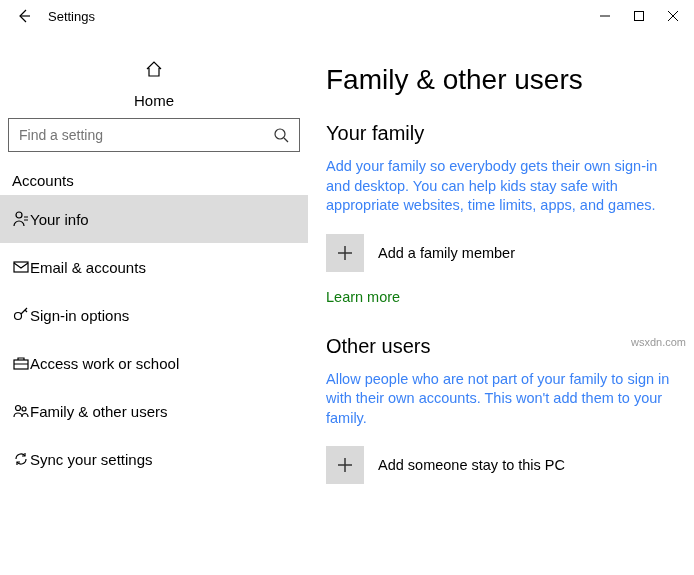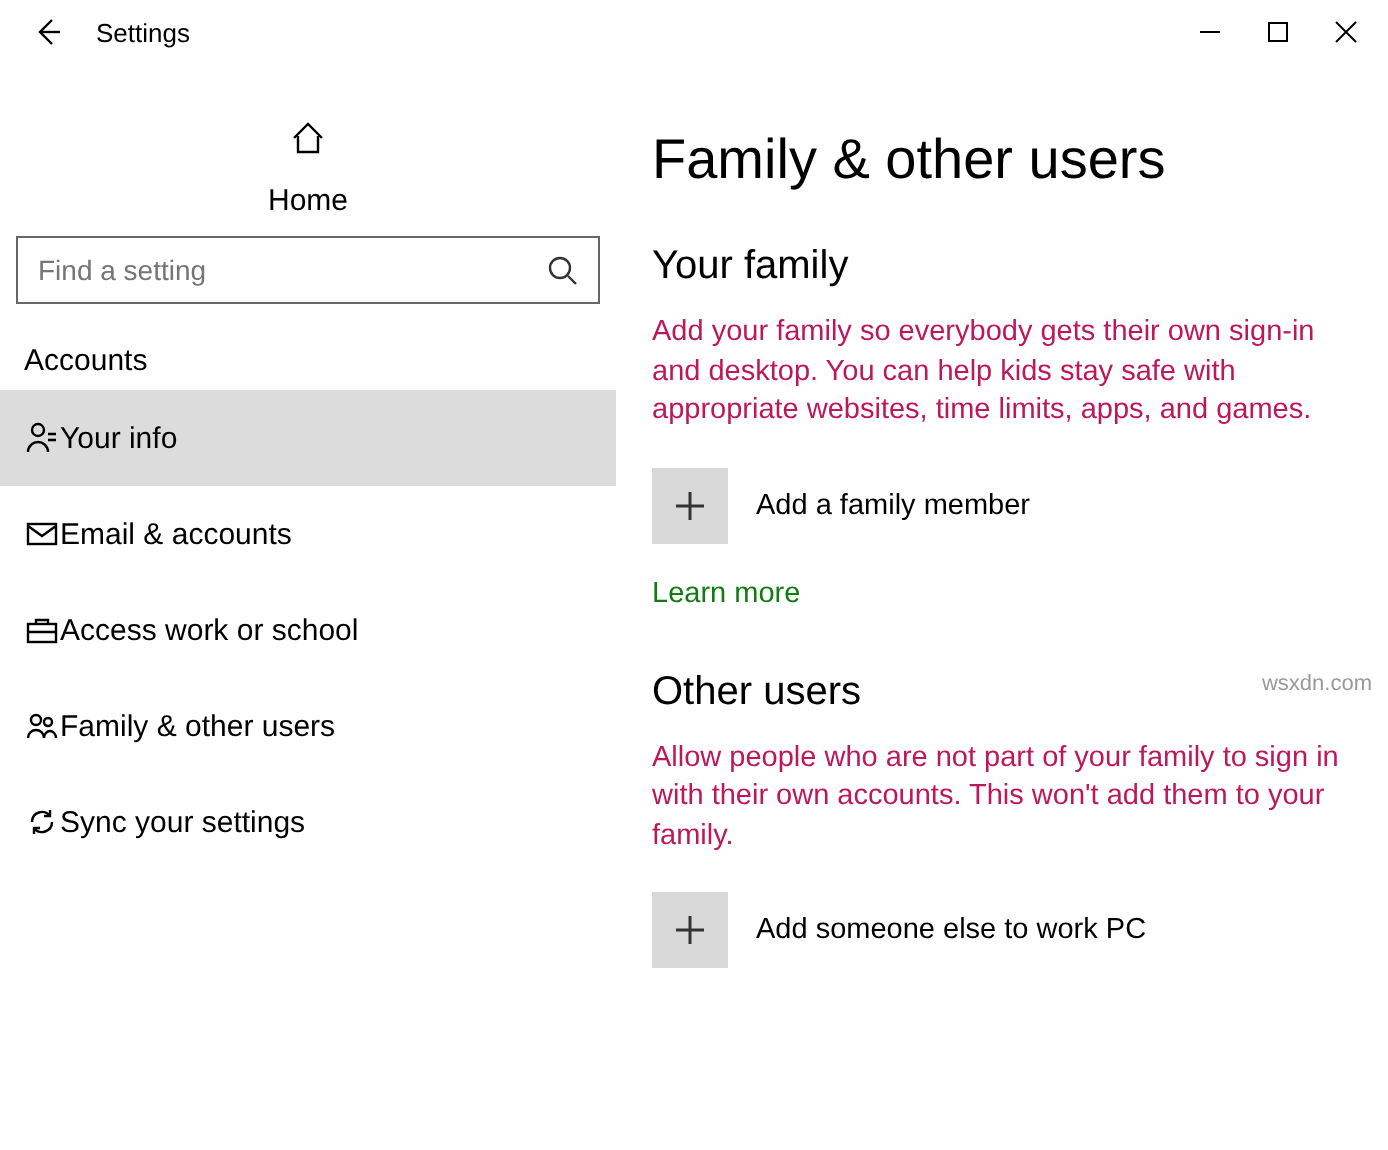--- a/index.html
+++ b/index.html
@@ -14,21 +14,21 @@
   .home-row { display: flex; align-items: center; padding: 0 12px; height: 40px; gap: 14px; flex-direction: column; }
   .home-row .label { font-size: 15px; }
   .searchbox { margin: 18px 8px 0 8px; border: 1px solid #666; height: 34px; display: flex; align-items: center; padding: 0 10px; justify-content: space-between; gap: 18px; }
   .searchbox input { border: none; outline: none; font-size: 14px; flex: 1; color: #444; background: transparent; }
   .group-label { font-size: 15px; font-weight: 400; padding: 20px 12px 6px 12px; }
   .nav-item { display: flex; align-items: center; gap: 0; padding: 0 12px; height: 48px; font-size: 15px; }
   .nav-item.selected { background: #dcdcdc; }
   .main { flex: 1; padding: 32px 18px 0 18px; overflow: hidden; }
   .page-title { font-size: 28px; font-weight: 400; margin-bottom: 26px; }
   .section-h { font-size: 20px; font-weight: 400; margin-bottom: 12px; }
-  .section-p { font-size: 14.5px; color: #be185d; line-height: 1.35; margin-bottom: 18px; }
+  .section-p { font-size: 14.5px; color: #3b82f6; line-height: 1.35; margin-bottom: 18px; }
   .add-row { display: flex; align-items: center; gap: 14px; margin-bottom: 16px; }
   .plus-box { width: 38px; height: 38px; background: #d9d9d9; display: flex; align-items: center; justify-content: center; }
   .add-label { font-size: 14.5px; }
   .link { color: #107c10; font-size: 14.5px; margin-bottom: 30px; display: inline-block; }
   .watermark { position: absolute; right: 8px; top: 336px; font-size: 11px; color: #999; }
   .icon svg { display: block; }
 </style>
 </head>
 <body>
 
@@ -97,20 +97,29 @@
     <div class="nav-item">
       <span class="icon">
         <svg width="18" height="18" viewBox="0 0 18 18">
             <rect x="2" y="4" width="14" height="10" stroke="#000" stroke-width="1.2" fill="none"></rect>
             <path d="M2 5l7 5 7-5" stroke="#000" stroke-width="1.2" fill="none"></path>
           </svg>
       </span>
       <span>Email &amp; accounts</span>
     </div>
 
+    <div class="nav-item">
+      <span class="icon">
+        <svg width="18" height="18" viewBox="0 0 18 18">
+            <circle cx="6" cy="10" r="3.5" stroke="#000" stroke-width="1.2" fill="none"></circle>
+            <path d="M9 8l6-6M13 4l2 2" stroke="#000" stroke-width="1.2" fill="none"></path>
+          </svg>
+      </span>
+      <span>Sign-in options</span>
+    </div>
 
     <div class="nav-item">
       <span class="icon">
         <svg width="18" height="18" viewBox="0 0 18 18">
             <rect x="2" y="6" width="14" height="9" stroke="#000" stroke-width="1.2" fill="none"></rect>
             <path d="M6 6V4h6v2M2 10h14" stroke="#000" stroke-width="1.2" fill="none"></path>
           </svg>
       </span>
       <span>Access work or school</span>
     </div>
@@ -158,18 +167,18 @@
     <div class="section-h">Other users</div>
     <div class="section-p">Allow people who are not part of your family to sign in with their own accounts. This won't add them to your family.</div>
 
     <div class="add-row">
       <div class="plus-box">
         <svg width="20" height="20" viewBox="0 0 20 20">
             <line x1="10" y1="3" x2="10" y2="17" stroke="#333" stroke-width="1.5"></line>
             <line x1="3" y1="10" x2="17" y2="10" stroke="#333" stroke-width="1.5"></line>
           </svg>
       </div>
-      <span class="add-label">Add someone else to work PC</span>
+      <span class="add-label">Add someone stay to this PC</span>
     </div>
   </div>
 </div>
 
 <div class="watermark">wsxdn.com</div>
 
 </body></html>

